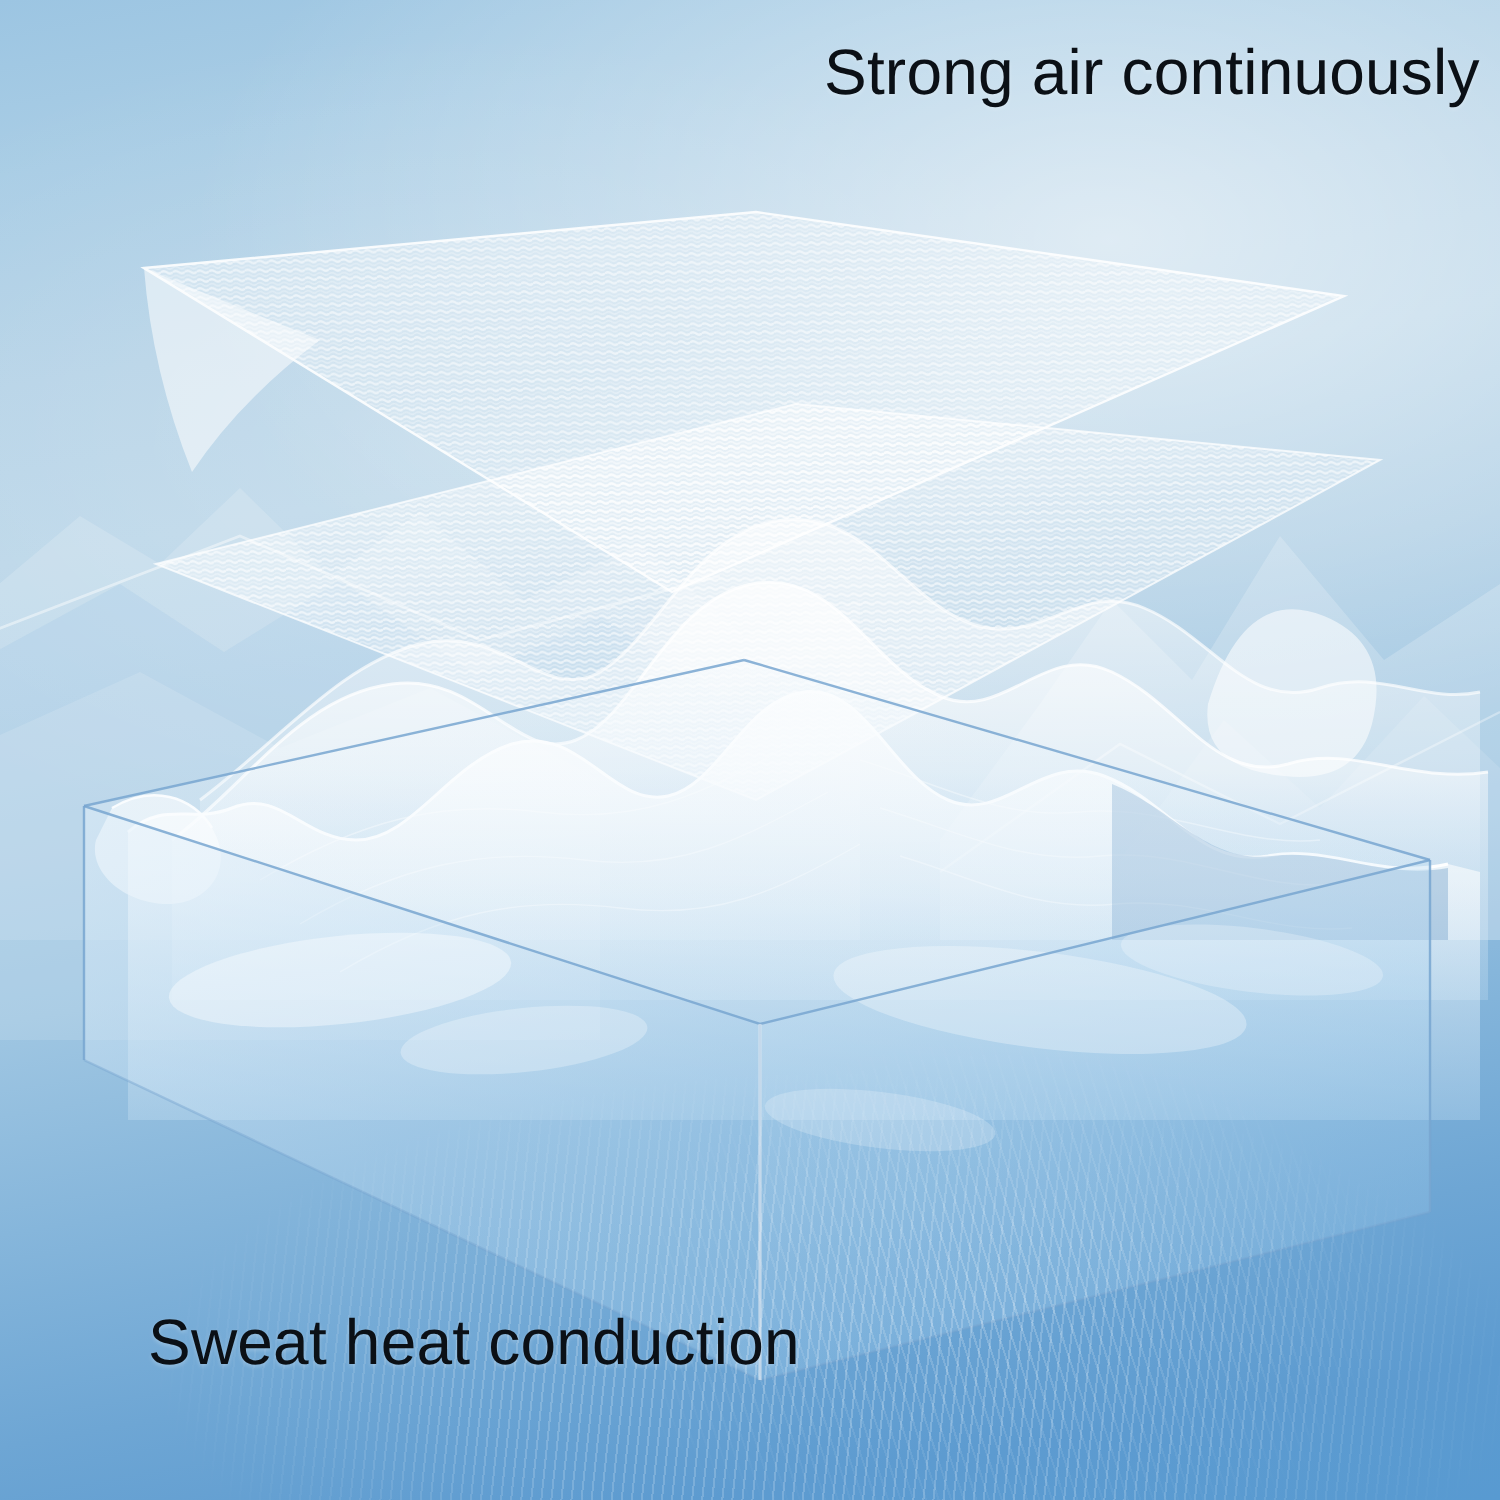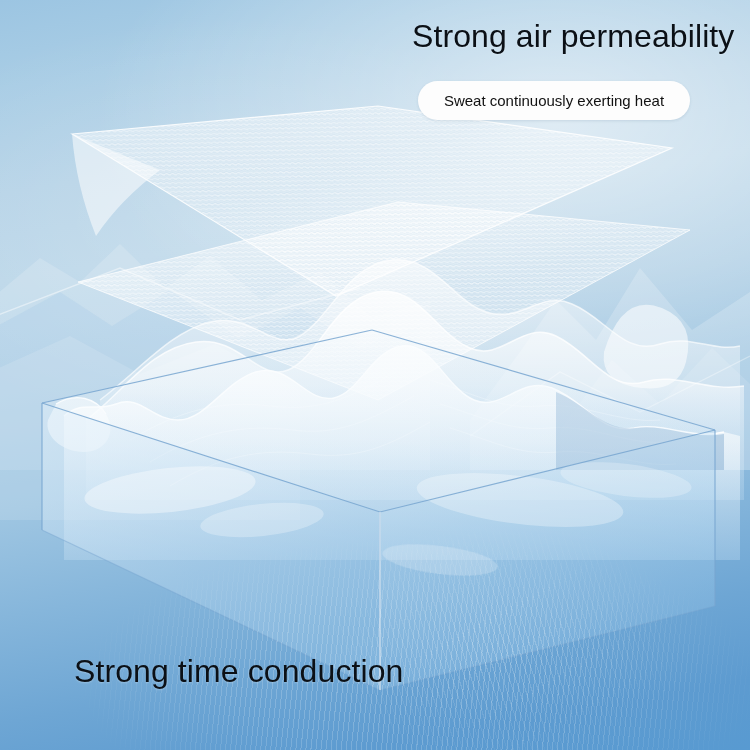--- a/index.html
+++ b/index.html
@@ -278,22 +278,19 @@
       <path d="M42,530 L380,690" stroke-opacity=".55"></path>
       <path d="M380,690 L715,606" stroke-opacity=".55"></path>
     </g>
 
     <path d="M380,512 L380,690" stroke="rgba(255,255,255,.9)" stroke-width="1.6" fill="none" opacity=".6"></path>
   </svg>
 
   <div class="dunes"></div>
   <div class="dunes2"></div>
 
-  <div class="headline" id="headline-top">Strong air permeability</div>
-
-  <div class="pill" id="pill-top">
-    <span>Sweat continuously exerting heat</span>
-  </div>
-
-  <div class="headline" id="headline-bottom">Strong time conduction</div>
+  <div class="headline" id="headline-top">Strong air continuously</div>
+
+
+  <div class="headline" id="headline-bottom">Sweat heat conduction</div>
 
 
 </div>
 
 </body></html>

